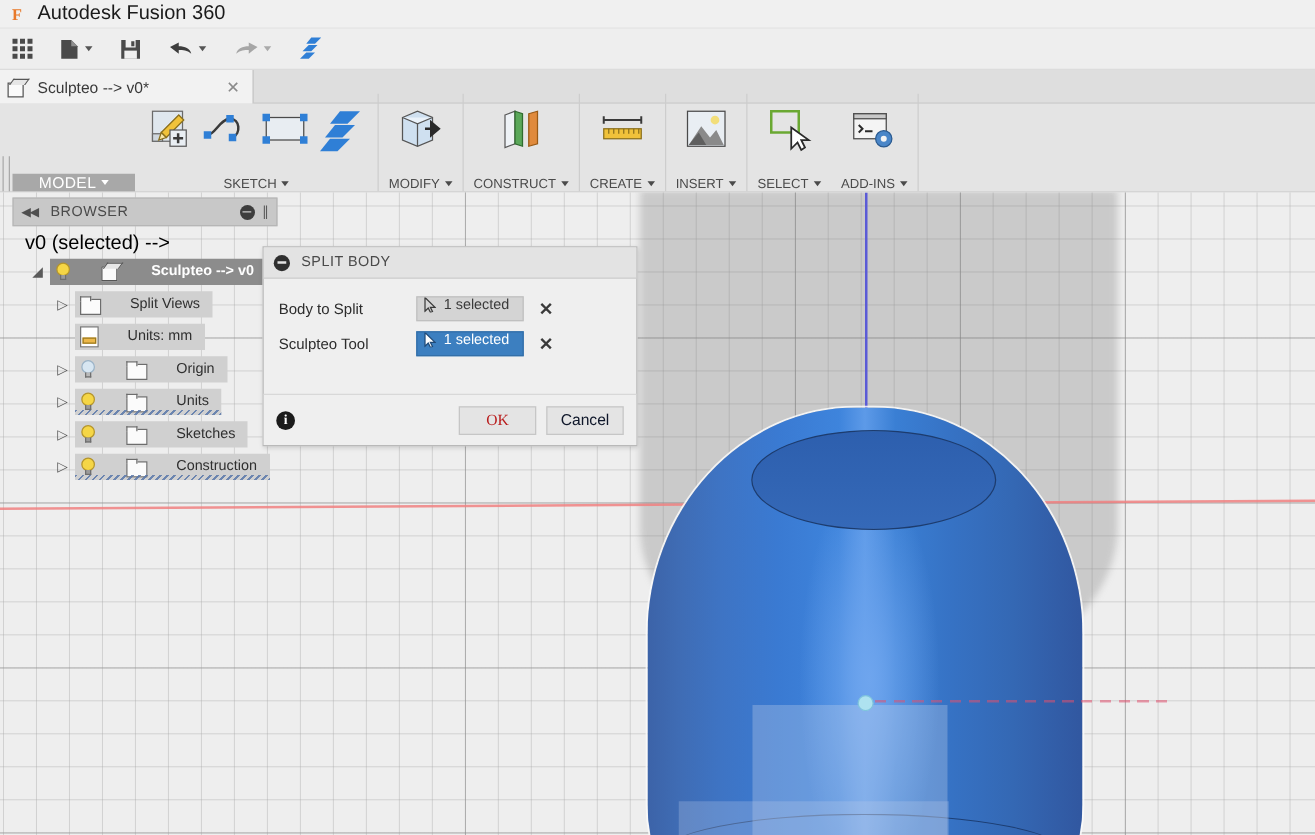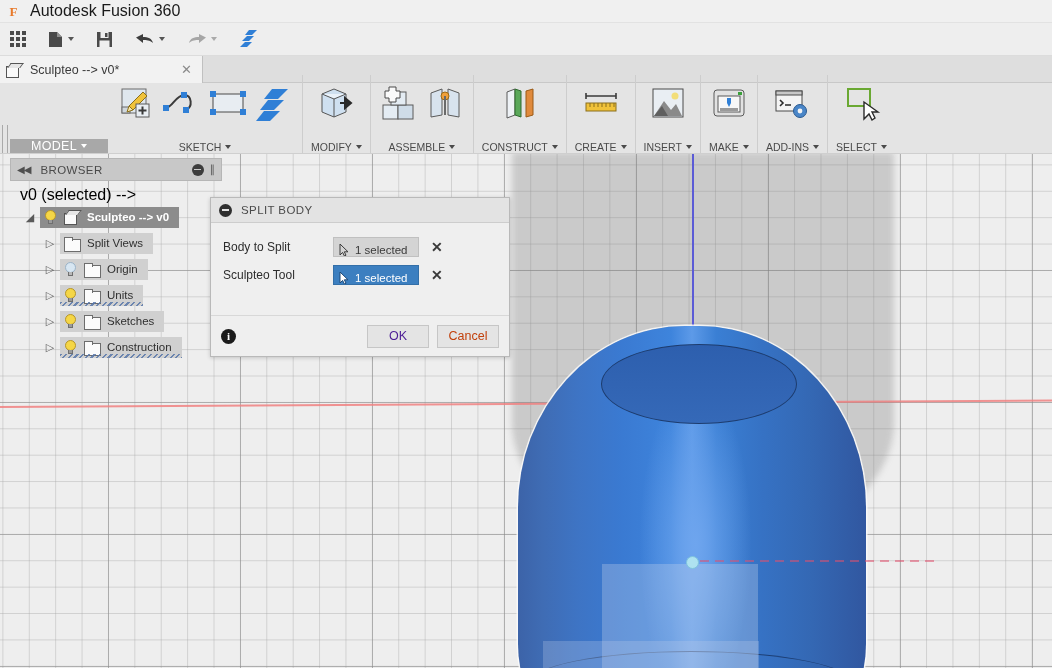--- a/index.html
+++ b/index.html
@@ -173,21 +173,21 @@
   .dot-btn { width: 12px; height: 12px; border-radius: 50%; background: #3d3d3d;
              display:flex; align-items:center; justify-content:center; }
   .dot-btn::after { content:""; width:7px; height:1.6px; background:#c8c8c8; }
   .vgrip { margin-left: 6px; font-size: 11px; color: #5a5a5a; }
 
   .tree { position: absolute; left: 20px; top: 186px; width: 210px; }
   .trow { display: flex; align-items: center; height: 26px; position: relative; }
   .exp { width: 20px; text-align: center; font-size: 11px; color: #5a5a5a; flex: none; }
   .chip {
     display: inline-flex; align-items: center; height: 21px;
-    background: #d0d0d0; padding: 0 10px 0 4px; gap: 7px;
+    background: #d0d0d0; padding: 0 10px 0 4px; gap: 24px;
   }
   .chip.sel { background: #8c8c8c; }
   .chip.sel .tlabel { color: #ffffff; font-weight: bold; }
   .tlabel { font-size: 11.5px; color: #2f2f2f; white-space: nowrap; }
   .bulb { width: 13px; height: 15px; position: relative; flex: none; }
   .bulb .b { position:absolute; left:1px; top:0; width:11px; height:11px;
              border-radius:50%; background:#f5d646; border:1px solid #b5952a; }
   .bulb .s { position:absolute; left:4px; top:10px; width:5px; height:4px;
              background:#9a9a9a; border:1px solid #6f6f6f; border-top:none; }
   .bulb.off .b { background:#d7e6f2; border-color:#9bb3c7; }
@@ -225,41 +225,41 @@
   }
   .dlg-title .t { font-size: 11.5px; color: #4a4a4a; letter-spacing: .4px; }
   .minus-btn { width: 13px; height: 13px; border-radius: 50%; background: #2f2f2f;
                display:flex; align-items:center; justify-content:center; }
   .minus-btn::after { content:""; width:7px; height:1.7px; background:#e3e3e3; }
   .dlg-body { padding: 10px 0 0 0; height: 92px; }
   .frow { display: flex; align-items: center; height: 28px; padding-left: 12px; }
   .frow .flabel { font-size: 12px; color: #2d2d2d; width: 110px; }
   .selbtn {
     width: 86px; height: 20px; background: #d4d4d4; border: 1px solid #c0c0c0;
-    display: flex; align-items: flex-end; gap: 6px; padding-left: 5px;
+    display: flex; align-items: flex-start; gap: 6px; padding-left: 5px;
     font-size: 11.5px; color: #3a3a3a;
   }
   .selbtn.active { background: #3c7fc0; border-color: #336fa8; color: #ffffff; }
   .cur { width: 10px; height: 12px; flex: none; }
   .xbtn { margin-left: 12px; font-size: 14px; color: #3a3a3a; font-weight: bold;
           line-height: 1; }
   .dlg-foot {
     height: 41px; border-top: 1px solid #d8d8d8; background: #efefef;
     display: flex; align-items: center; padding: 0 10px;
   }
   .info-i { width: 15px; height: 15px; border-radius: 50%; background: #1b1b1b;
             color: #fff; font-size: 11px; font-weight: bold; line-height: 15px;
             text-align: center; font-family: "Liberation Serif", serif; }
   .foot-spacer { flex: 1; }
   .dbtn {
     width: 62px; height: 23px; background: #e4e4e4; border: 1px solid #c6c6c6;
-    font-size: 12.5px; color: #c2410c; display:flex; align-items:center;
+    font-size: 12.5px; color: #0f172a; display:flex; align-items:center;
     justify-content:center; margin-left: 8px;
   }
-  .dbtn.disabled { color: #4c1d95; }
+  .dbtn.disabled { color: #b91c1c; font-family: Liberation Serif, serif; }
 </style>
 </head>
 <body>
 <div id="app">
 
 <div class="titlebar">
   <div class="flogo">F</div>
   <div class="title-text">Autodesk Fusion 360</div>
 </div>
 
@@ -399,44 +399,20 @@
           <path d="M24 20 h9 M29 15 l6 5 l-6 5 z" fill="#2a2a2a" stroke="#2a2a2a" stroke-width="2"></path>
         </svg>
       </div>
     </div>
     <div class="panel-label">
       <span>MODIFY</span>
       <span class="caret"></span>
     </div>
   </div>
 
-  <div class="panel">
-    <div class="panel-row">
-      <div class="bigico">
-        <svg width="40" height="40" viewBox="0 0 40 40">
-          <rect x="4" y="22" width="15" height="14" fill="#e4ecf3" stroke="#5a5a5a"></rect>
-          <rect x="19" y="22" width="15" height="14" fill="#cfdce8" stroke="#5a5a5a"></rect>
-          <rect x="12" y="9" width="15" height="13" fill="#e4ecf3" stroke="#5a5a5a"></rect>
-          <path d="M10 4 h7 v4 h4 v7 h-4 v4 h-7 v-4 h-4 v-7 h4 z" fill="#fafafa" stroke="#4a4a4a"></path>
-        </svg>
-      </div>
-      <div class="bigico">
-        <svg width="40" height="40" viewBox="0 0 40 40">
-          <path d="M6 10 L17 6 L17 32 L6 34 Z" fill="#d8e3ee" stroke="#5a5a5a"></path>
-          <path d="M34 10 L23 6 L23 32 L34 34 Z" fill="#d8e3ee" stroke="#5a5a5a"></path>
-          <circle cx="20" cy="13" r="4" fill="#f0a03a" stroke="#9a6a16"></circle>
-          <path d="M20 13 v19" stroke="#6a6a6a" stroke-width="2"></path>
-        </svg>
-      </div>
-    </div>
-    <div class="panel-label">
-      <span>ASSEMBLE</span>
-      <span class="caret"></span>
-    </div>
-  </div>
 
   <div class="panel">
     <div class="panel-row">
       <div class="bigico">
         <svg width="40" height="40" viewBox="0 0 40 40">
           <path d="M7 9 L15 6 L15 32 L7 35 Z" fill="#eef2f6" stroke="#5a5a5a"></path>
           <path d="M15 6 L21 8 L21 34 L15 32 Z" fill="#5aa85a" stroke="#2f6b2f"></path>
           <path d="M26 8 L33 6 L33 32 L26 34 Z" fill="#e08a3c" stroke="#9a5a16"></path>
         </svg>
       </div>
@@ -473,67 +449,50 @@
           <path d="M6 33 L14 23 L20 33 Z" fill="#5f5f5f"></path>
         </svg>
       </div>
     </div>
     <div class="panel-label">
       <span>INSERT</span>
       <span class="caret"></span>
     </div>
   </div>
 
-  <div class="panel">
+
+  <div class="panel nosep">
     <div class="panel-row">
       <div class="bigico">
         <svg width="40" height="40" viewBox="0 0 40 40">
-          <rect x="5" y="7" width="30" height="26" rx="3" fill="#e2e2e2" stroke="#5a5a5a"></rect>
-          <rect x="9" y="13" width="22" height="16" fill="#f7f7f7" stroke="#5a5a5a"></rect>
-          <rect x="29" y="9" width="4" height="3" fill="#3aa03a"></rect>
-          <path d="M18 15 h4 v5 l-2 4 l-2 -4 z" fill="#2f7fd6"></path>
-          <rect x="11" y="25" width="18" height="3" fill="#9a9a9a"></rect>
+          <rect x="6" y="6" width="22" height="17" fill="none" stroke="#6aa832" stroke-width="2"></rect>
+          <path d="M22 19 L22 36 L27 31 L30 37 L33 35 L30 29 L36 29 Z" fill="#fff" stroke="#2a2a2a" stroke-width="1.4"></path>
         </svg>
       </div>
     </div>
     <div class="panel-label">
-      <span>MAKE</span>
+      <span>SELECT</span>
       <span class="caret"></span>
     </div>
   </div>
 
   <div class="panel">
     <div class="panel-row">
       <div class="bigico">
         <svg width="40" height="40" viewBox="0 0 40 40">
           <rect x="4" y="8" width="26" height="20" fill="#f4f4f4" stroke="#4a4a4a"></rect>
           <rect x="4" y="8" width="26" height="4" fill="#c8c8c8" stroke="#4a4a4a"></rect>
           <path d="M8 17 l3 3 l-3 3 M13 22 h6" stroke="#2a2a2a" fill="none" stroke-width="1.6"></path>
           <circle cx="28" cy="28" r="6.5" fill="#4a86c8" stroke="#2a5a90"></circle>
           <circle cx="28" cy="28" r="2.4" fill="#f4f4f4"></circle>
         </svg>
       </div>
     </div>
     <div class="panel-label">
       <span>ADD-INS</span>
-      <span class="caret"></span>
-    </div>
-  </div>
-
-  <div class="panel nosep">
-    <div class="panel-row">
-      <div class="bigico">
-        <svg width="40" height="40" viewBox="0 0 40 40">
-          <rect x="6" y="6" width="22" height="17" fill="none" stroke="#6aa832" stroke-width="2"></rect>
-          <path d="M22 19 L22 36 L27 31 L30 37 L33 35 L30 29 L36 29 Z" fill="#fff" stroke="#2a2a2a" stroke-width="1.4"></path>
-        </svg>
-      </div>
-    </div>
-    <div class="panel-label">
-      <span>SELECT</span>
       <span class="caret"></span>
     </div>
   </div>
 </div>
 
 <div class="viewport">
   <div class="gridbg"></div>
   <div class="shadow-wall"></div>
   <div class="axis-x"></div>
   <div class="red-plane"></div>
@@ -575,20 +534,26 @@
   
   <div class="trow" style="padding-left:20px">
     <span class="exp">▷</span>
     <span class="chip">
       <span class="folder"></span>
       <span class="tlabel">Split Views</span>
     </span>
   </div>
 
   
+  <div class="trow" style="padding-left:40px">
+    <span class="chip">
+      <span class="doc"></span>
+      <span class="tlabel">Units: mm</span>
+    </span>
+  </div>
 
   
   <div class="trow" style="padding-left:20px">
     <span class="exp">▷</span>
     <span class="chip">
       <span class="bulb off">
             <span class="b"></span>
             <span class="s"></span>
           </span>
       <span class="folder"></span>

